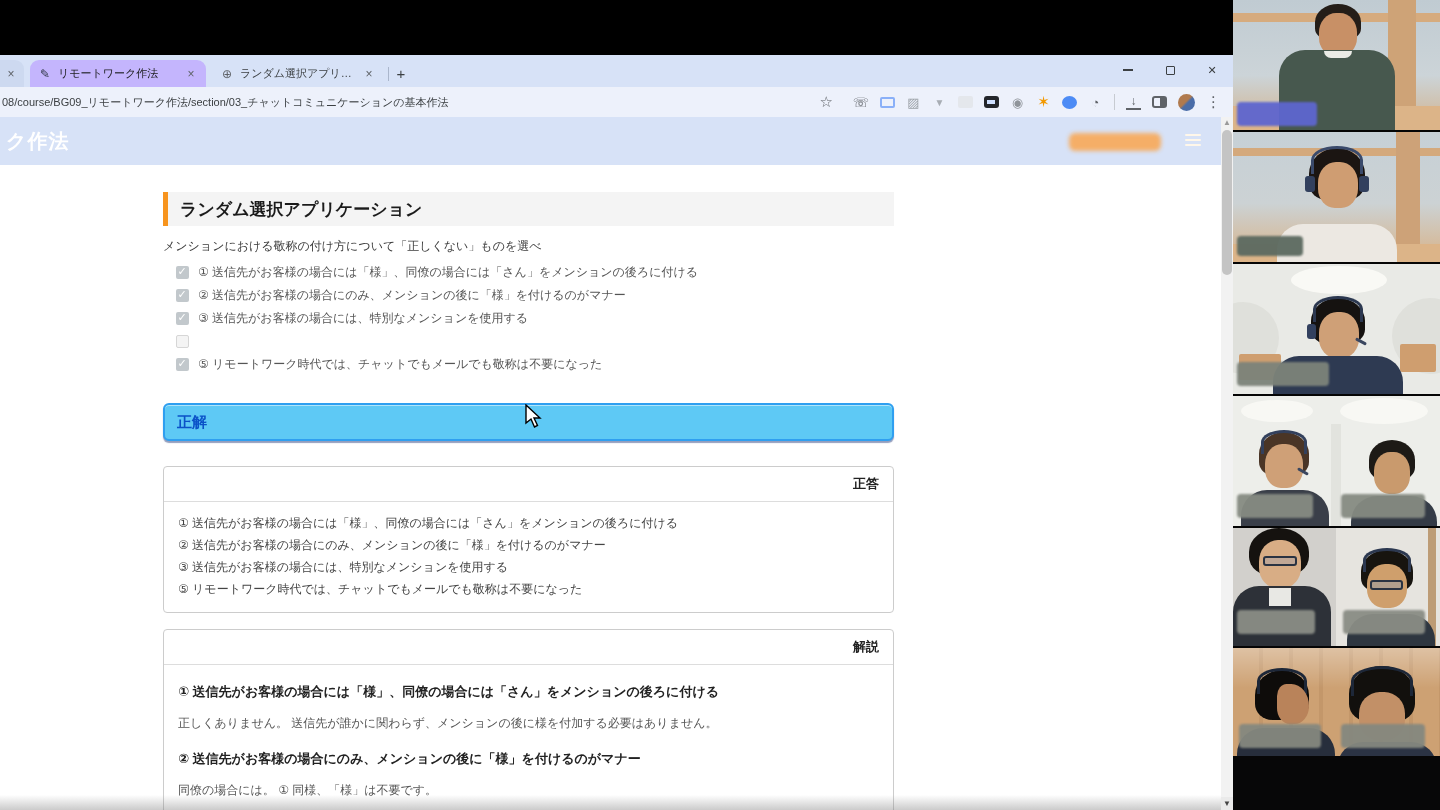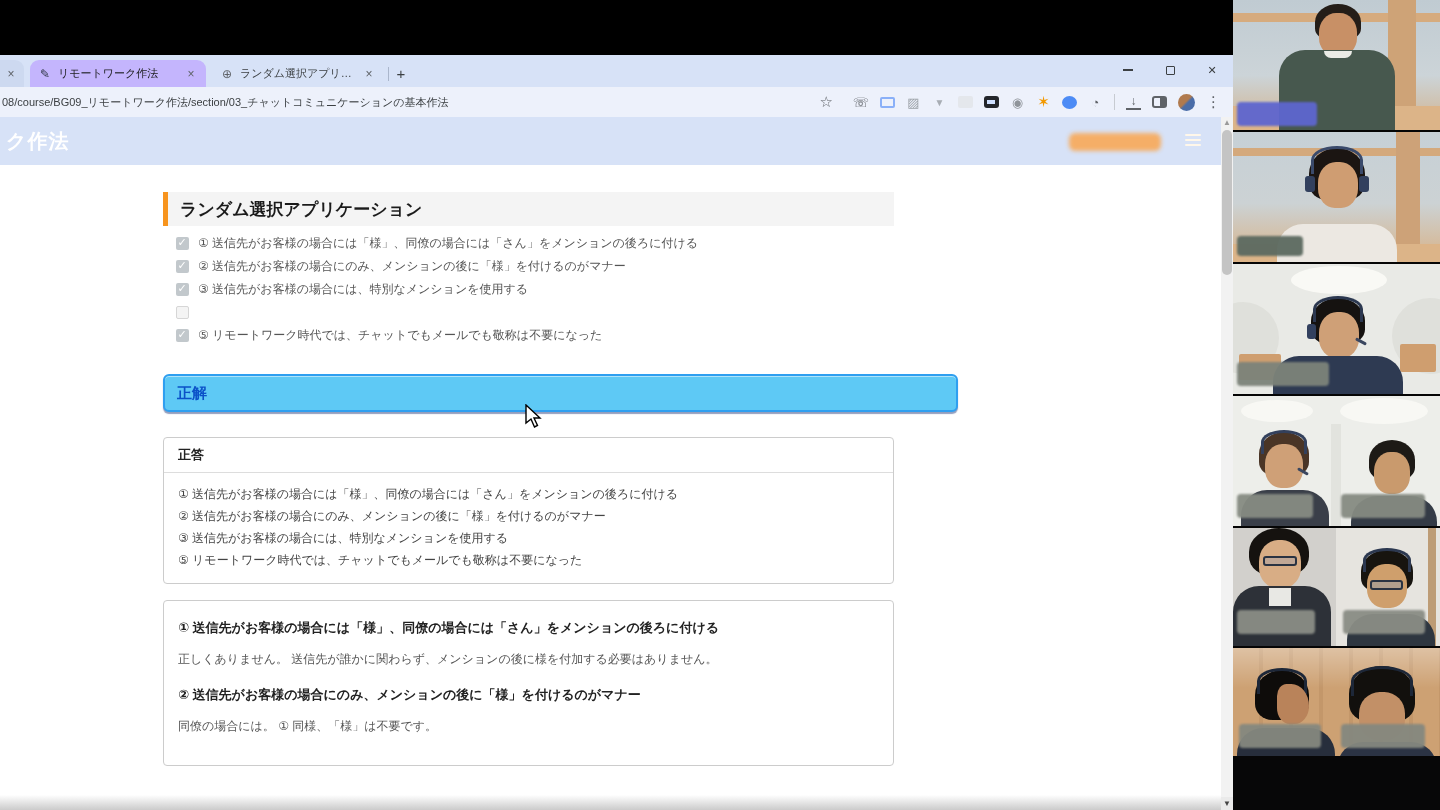--- a/index.html
+++ b/index.html
@@ -73,27 +73,27 @@
   #quiztitle { margin-top:27px; height:34px; background:#f4f4f4; border-left:5px solid #f7941e;
                display:flex; align-items:center; padding-left:12px; font-size:17px; font-weight:bold; color:#1b1b1b; }
   #question { margin-top:12px; font-size:12px; color:#3d3d3d; }
   #options { margin-top:10px; margin-left:13px; }
   .opt-row { display:flex; align-items:center; margin-bottom:9px; height:14px; }
   .cbx { width:13px; height:13px; border-radius:2px; margin-right:9px; position:relative; }
   .cbx.checked { background:#c2c8cc; }
   .cbx.checked::after { content:"✓"; position:absolute; left:1.5px; top:-1px; font-size:11px; color:#fff; }
   .cbx.unchecked { background:#f4f4f4; border:1px solid #d6d6d6; }
   .opt-label { font-size:12px; color:#555; }
-  #submitbtn { margin-top:32px; width:795px; height:38px; background:#5ec9f5; border:2px solid #2f9ff0;
+  #submitbtn { margin-top:32px; width:731px; height:38px; background:#5ec9f5; border:2px solid #2f9ff0;
                border-radius:6px; box-shadow:0 2px 1px rgba(15,40,110,.45), inset 0 1px 0 rgba(255,255,255,.5);
                display:flex; align-items:center; padding-left:12px;
                font-size:15px; font-weight:bold; color:#0b52c8; }
   .card { margin-top:25px; width:731px; border:1px solid #ccc; border-radius:4px; background:#fff; }
   .card.exp { margin-top:16px; }
-  .card-header { padding:8px 14px; font-size:13px; font-weight:bold; color:#222; border-bottom:1px solid #ddd; }
+  .card-header { padding:8px 14px; font-size:13px; font-weight:bold; color:#222; border-bottom:1px solid #ddd;text-align:right; }
   .card-body { padding:10px 14px 12px 14px; font-size:12px; color:#444; }
   .ans-line { line-height:22px; }
   .exp-heading { font-size:13px; font-weight:bold; color:#222; margin:8px 0 14px 0; }
   .exp-body { font-size:12px; color:#555; margin-bottom:18px; }
 
   
   #scrollbar { position:absolute; right:0; top:62px; width:12px; height:693px; background:#f2f2f2; }
   #sb-up { position:absolute; top:0; left:0; width:12px; height:12px; color:#9a9a9a; font-size:8px; text-align:center; line-height:12px; }
   #sb-thumb { position:absolute; top:13px; left:1px; width:10px; height:145px; background:#c4c4c4; border-radius:5px; }
   #sb-down { position:absolute; bottom:0; left:0; width:12px; height:13px; color:#444; font-size:8px; text-align:center; line-height:13px; background:#eaeaea; }
@@ -258,20 +258,21 @@
       <div id="hamburger">
           <span></span>
           <span></span>
           <span></span>
         </div>
     </div>
 
     <div id="content">
       <div id="quizcol">
         <div id="quiztitle">ランダム選択アプリケーション</div>
+        <div id="question">メンションにおける敬称の付け方について「正しくない」ものを選べ</div>
         <div id="options">
   <div class="opt-row">
     <span class="cbx checked"></span>
     <span class="opt-label">① 送信先がお客様の場合には「様」、同僚の場合には「さん」をメンションの後ろに付ける</span>
   </div>
 
   <div class="opt-row">
     <span class="cbx checked"></span>
     <span class="opt-label">② 送信先がお客様の場合にのみ、メンションの後に「様」を付けるのがマナー</span>
   </div>
@@ -296,20 +297,21 @@
           <div class="card-header">正答</div>
           <div class="card-body">
               <div class="ans-line">① 送信先がお客様の場合には「様」、同僚の場合には「さん」をメンションの後ろに付ける</div>
               <div class="ans-line">② 送信先がお客様の場合にのみ、メンションの後に「様」を付けるのがマナー</div>
               <div class="ans-line">③ 送信先がお客様の場合には、特別なメンションを使用する</div>
               <div class="ans-line">⑤ リモートワーク時代では、チャットでもメールでも敬称は不要になった</div>
             </div>
         </div>
 
         <div class="card exp">
+          <div class="card-header">解説</div>
           <div class="card-body">
               <div class="exp-heading">① 送信先がお客様の場合には「様」、同僚の場合には「さん」をメンションの後ろに付ける</div>
               <div class="exp-body">正しくありません。 送信先が誰かに関わらず、メンションの後に様を付加する必要はありません。</div>
               <div class="exp-heading">② 送信先がお客様の場合にのみ、メンションの後に「様」を付けるのがマナー</div>
               <div class="exp-body">同僚の場合には。 ① 同様、「様」は不要です。</div>
             </div>
         </div>
       </div>
       <div id="bottomfade"></div>
     </div>

